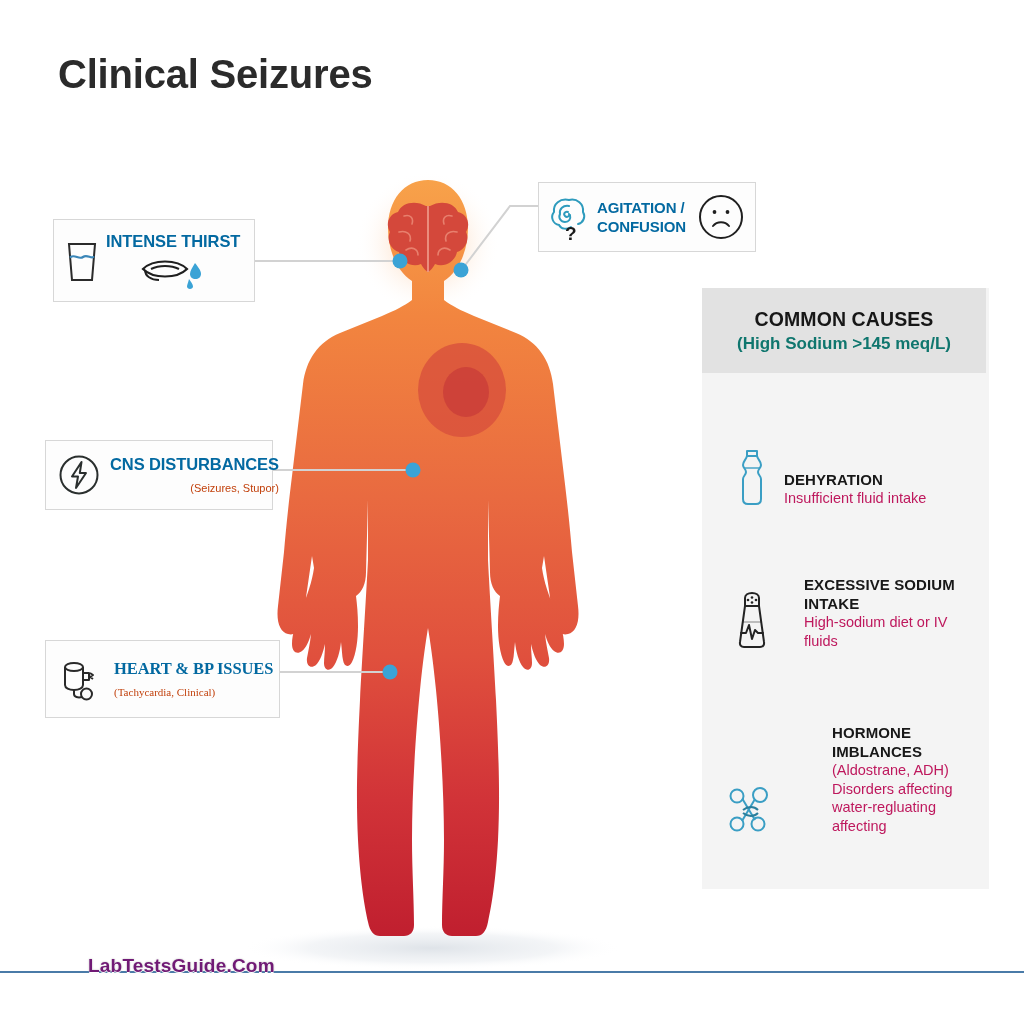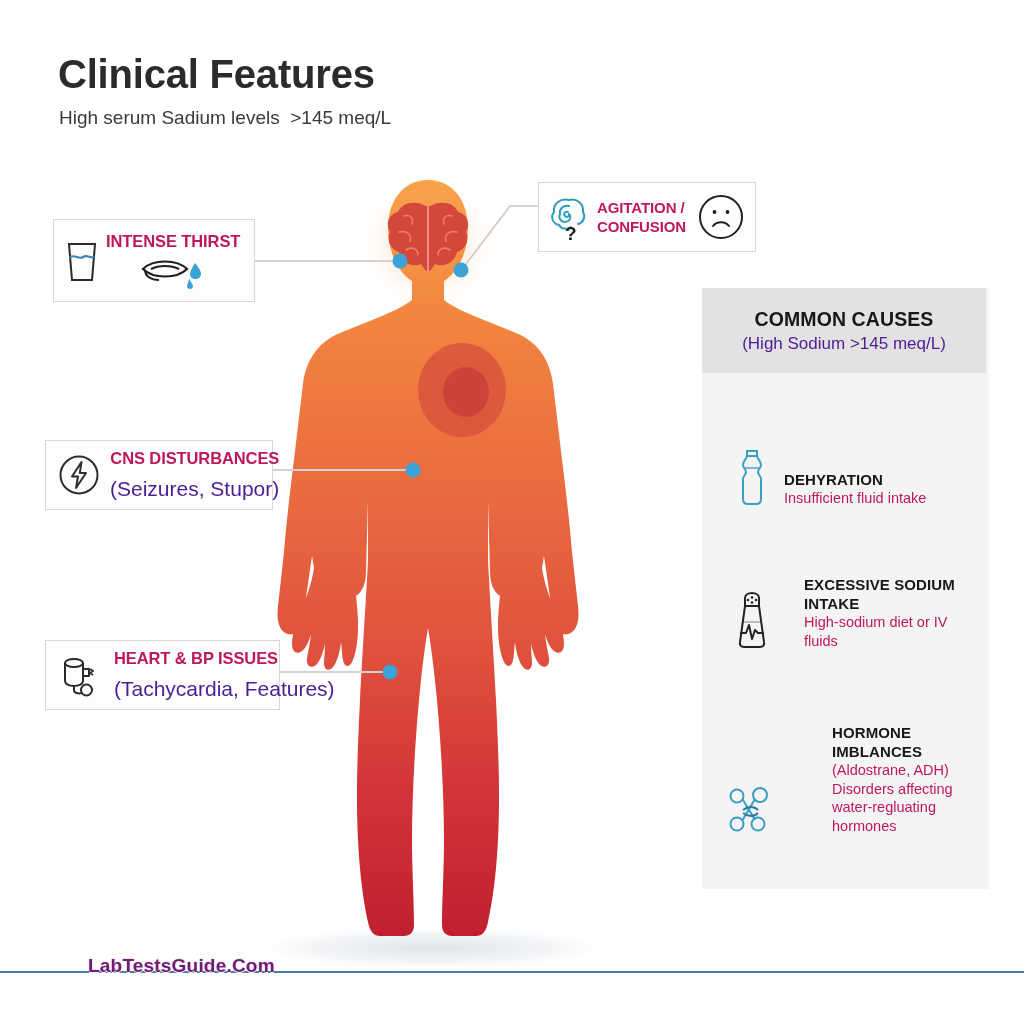--- a/index.html
+++ b/index.html
@@ -76,29 +76,29 @@
   }
   .callout .co-text {
     display: flex;
     flex-direction: column;
     justify-content: center;
     margin-left: 8px;
   }
   .co-title {
     font-size: 16.5px;
     font-weight: 700;
-    color: #be185d;
+    color: #0369a1;
     line-height: 1.18;
     letter-spacing: -0.1px;
     white-space: nowrap;
   }
   .co-sub {
-    font-size: 21px;
+    font-size: 11px;
     font-weight: 400;
-    color: #4c1d95;
+    color: #c2410c;
     line-height: 1.2;
     white-space: nowrap;
     margin-top: 7px;
   }
 
   #callout-thirst {
     left: 53px;  top: 219px;  width: 202px; height: 83px;
   }
   #callout-thirst .co-text { margin-left: 6px; align-items: center; }
 
@@ -106,21 +106,21 @@
     left: 538px; top: 182px; width: 218px; height: 70px;
     padding: 0 8px;
   }
   #callout-agitation .co-text { margin-left: 6px; }
   #callout-agitation .co-title { font-size: 15px; line-height: 1.28; }
 
   #callout-cns {
     left: 45px;  top: 440px;  width: 228px; height: 70px; text-align: right;
   }
   #callout-bp {
-    left: 45px;  top: 640px;  width: 235px; height: 70px;
+    left: 45px;  top: 640px;  width: 235px; height: 78px; font-family: Liberation Serif, serif;
   }
 
   
   #causes-panel {
     position: absolute;
     left: 702px;
     top: 288px;
     width: 287px;
     height: 601px;
     background: #f4f4f4;
@@ -138,22 +138,22 @@
     justify-content: center;
   }
   .causes-title {
     font-size: 19.5px;
     font-weight: 700;
     color: #171717;
     letter-spacing: 0.1px;
   }
   .causes-subtitle {
     font-size: 17px;
-    font-weight: 400;
-    color: #4c1d95;
+    font-weight: 700;
+    color: #0f766e;
     margin-top: 3px;
   }
   .cause-row {
     position: absolute;
     display: flex;
     align-items: flex-end;
     left: 24px;
     width: 250px;
   }
   .cause-icon {
@@ -199,22 +199,21 @@
     color: #701a75;
     text-shadow: 0 1px 0 #ffffff, 0 0 2px #b9b9b9;
     letter-spacing: 0.2px;
   }
 </style>
 </head>
 <body>
 
 <div id="canvas">
 
-  <div class="page-title">Clinical Features</div>
-  <div class="page-subtitle">High serum Sadium levels  &gt;145 meq/L</div>
+  <div class="page-title">Clinical Seizures</div>
 
   <svg class="figure-layer" viewBox="0 0 1024 1024" xmlns="http://www.w3.org/2000/svg">
     <defs>
       <linearGradient id="bodyGrad" x1="0" y1="0" x2="0" y2="1">
         <stop offset="0%" stop-color="#f8a24a"></stop>
         <stop offset="18%" stop-color="#f2853f"></stop>
         <stop offset="42%" stop-color="#e96a40"></stop>
         <stop offset="63%" stop-color="#e0503d"></stop>
         <stop offset="82%" stop-color="#d13338"></stop>
         <stop offset="100%" stop-color="#c01f2f"></stop>
@@ -424,21 +423,21 @@
           <ellipse cx="18" cy="12" rx="9" ry="4"></ellipse>
           <path d="M 27 18 L 33 18 L 33 25 L 27 25"></path>
           <path d="M 34 18 L 37 20 L 34 22 L 37 24"></path>
           <path d="M 18 35 L 18 39 C 18 42 22 43 26 42"></path>
           <circle cx="30.5" cy="39" r="5.5"></circle>
         </g>
       </svg>
     </span>
     <span class="co-text">
       <span class="co-title">HEART &amp; BP ISSUES</span>
-      <span class="co-sub">(Tachycardia, Features)</span>
+      <span class="co-sub">(Tachycardia, Clinical)</span>
     </span>
   </div>
 
   <div id="causes-panel">
 
     <div id="causes-header">
       <div class="causes-title">COMMON CAUSES</div>
       <div class="causes-subtitle">(High Sodium &gt;145 meq/L)</div>
     </div>
 
@@ -498,21 +497,21 @@
             <path d="M 14 36 L 27 14"></path>
             <path d="M 15 25 C 20 21 26 21 30 25" stroke="#2a7e9c"></path>
             <path d="M 15 28 C 20 32 26 32 30 28" stroke="#2a7e9c"></path>
           </g>
         </svg>
       </span>
       <span class="cause-text">
         <div class="cause-title">HORMONE IMBLANCES</div>
         <div class="cause-desc">(Aldostrane, ADH)</div>
         <div class="cause-desc">Disorders affecting</div>
-        <div class="cause-desc">water-regluating hormones</div>
+        <div class="cause-desc">water-regluating affecting</div>
       </span>
     </div>
   </div>
 
   <div id="footer-line"></div>
   <div id="footer-watermark">LabTestsGuide.Com</div>
 
 </div>
 
 </body></html>

